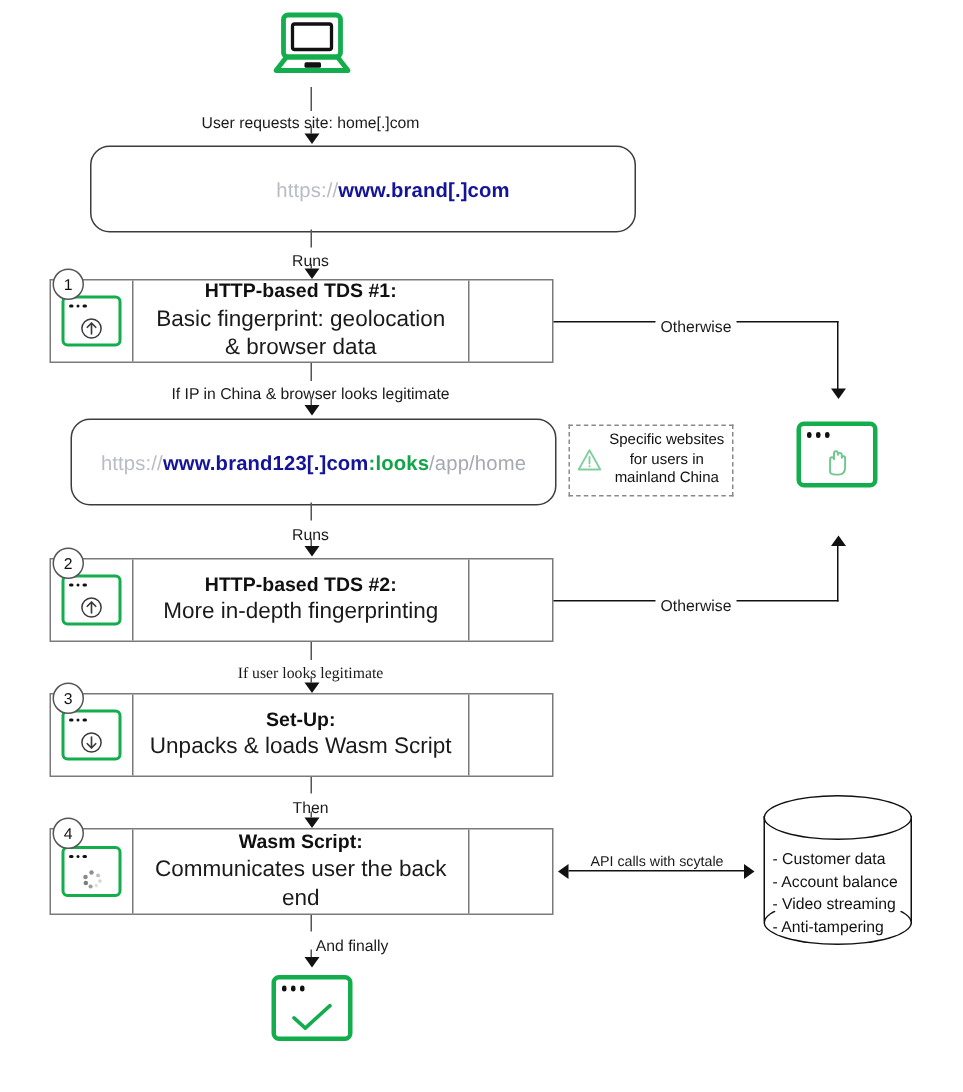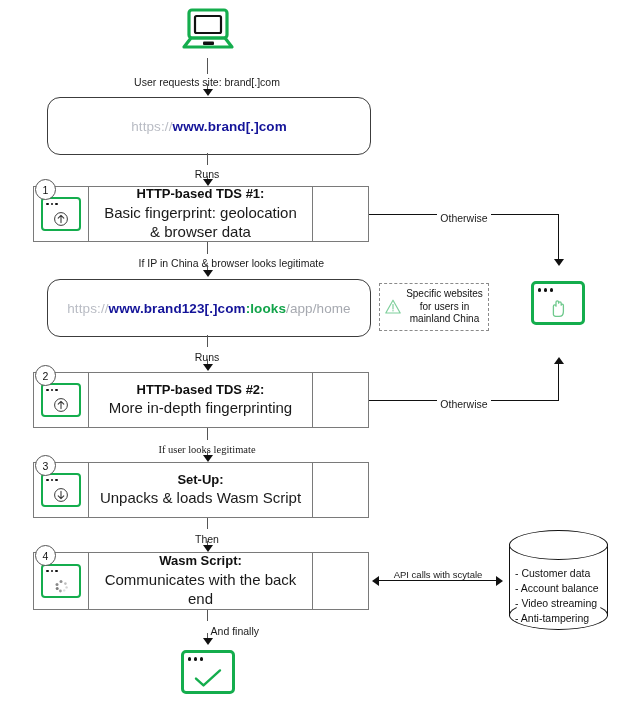--- a/index.html
+++ b/index.html
@@ -68,26 +68,26 @@
     <svg width="60" height="52" viewBox="0 0 60 52">
       <rect x="11" y="4" width="38" height="28" rx="3" fill="none" stroke="#14ad4d" stroke-width="3.2"></rect>
       <rect x="17" y="10" width="26" height="17" rx="1.5" fill="none" stroke="#111" stroke-width="2.2"></rect>
       <path d="M6 41 L13 32 L47 32 L54 41 Z" fill="none" stroke="#14ad4d" stroke-width="3.2" stroke-linejoin="round"></path>
       <rect x="25" y="35.5" width="11" height="3.6" rx="1" fill="#111"></rect>
     </svg>
   </div>
 
   <div class="abs vline" style="left:207px;top:58px;height:16px;"></div>
   <div class="abs ctr" style="left:107px;top:72px;width:200px;">
-    <span class="edge-label">User requests site: brand[.]com</span>
+    <span class="edge-label">User requests site: home[.]com</span>
   </div>
   <div class="abs vline" style="left:207px;top:84px;height:5px;"></div>
   <div class="abs arrow-down" style="left:203px;top:89px;"></div>
 
-  <div class="abs url-pill" style="left:47px;top:97px;width:322px;height:56px;">
+  <div class="abs url-pill" style="left:60px;top:97px;width:322px;height:56px;padding-left:40px;">
     <div class="url-text">
       <span class="u-grey">https://</span><span class="u-navy">www.brand[.]com</span>
     </div>
   </div>
 
   <div class="abs vline" style="left:207px;top:153px;height:12px;"></div>
   <div class="abs ctr" style="left:172px;top:164px;width:70px;">
     <span class="edge-label">Runs</span>
   </div>
   <div class="abs vline" style="left:207px;top:176px;height:3px;"></div>
@@ -119,21 +119,21 @@
   <div class="abs step-num" style="left:35px;top:179px;">1</div>
 
   <div class="abs hline" style="left:369px;top:214px;width:190px;"></div>
   <div class="abs ctr" style="left:424px;top:208px;width:80px;">
     <span class="edge-label">Otherwise</span>
   </div>
   <div class="abs vline-dark" style="left:558px;top:214px;height:46px;"></div>
   <div class="abs arrow-down" style="left:554px;top:259px;"></div>
 
   <div class="abs vline" style="left:207px;top:242px;height:12px;"></div>
-  <div class="abs ctr" style="left:87px;top:253px;width:240px;text-align:right;">
+  <div class="abs ctr" style="left:87px;top:253px;width:240px;">
     <span class="edge-label">If IP in China &amp; browser looks legitimate</span>
   </div>
   <div class="abs vline" style="left:207px;top:265px;height:5px;"></div>
   <div class="abs arrow-down" style="left:203px;top:270px;"></div>
 
   <div class="abs url-pill" style="left:47px;top:279px;width:322px;height:56px;">
     <div class="url-text">
       <span class="u-grey">https://</span><span class="u-navy">www.brand123[.]com</span><span class="u-green">:looks</span><span class="u-grey2">/app/home</span>
     </div>
   </div>
@@ -258,21 +258,21 @@
             <circle cx="16.2" cy="14.4" r="1.2" fill="#e0e0e0"></circle>
             <circle cx="12.4" cy="15" r="1.4" fill="#9e9e9e"></circle>
             <circle cx="9.2" cy="12.6" r="1.5" fill="#7d7d7d"></circle>
             <circle cx="9" cy="8.6" r="1.5" fill="#8a8a8a"></circle>
           </svg>
         </div>
       </div>
     </div>
     <div class="cell-main">
       <div class="step-title">Wasm Script:</div>
-      <div class="step-sub">Communicates with the back end</div>
+      <div class="step-sub">Communicates user the back end</div>
     </div>
     <div class="cell-tail"></div>
   </div>
   <div class="abs step-num" style="left:35px;top:545px;">4</div>
 
   <div class="abs arrow-left" style="left:372px;top:576px;"></div>
   <div class="abs hline" style="left:379px;top:580px;width:117px;"></div>
   <div class="abs arrow-right" style="left:496px;top:576px;"></div>
   <div class="abs ctr" style="left:384px;top:564px;width:108px;">
     <span class="edge-label" style="font-size:9.5px;">API calls with scytale</span>

